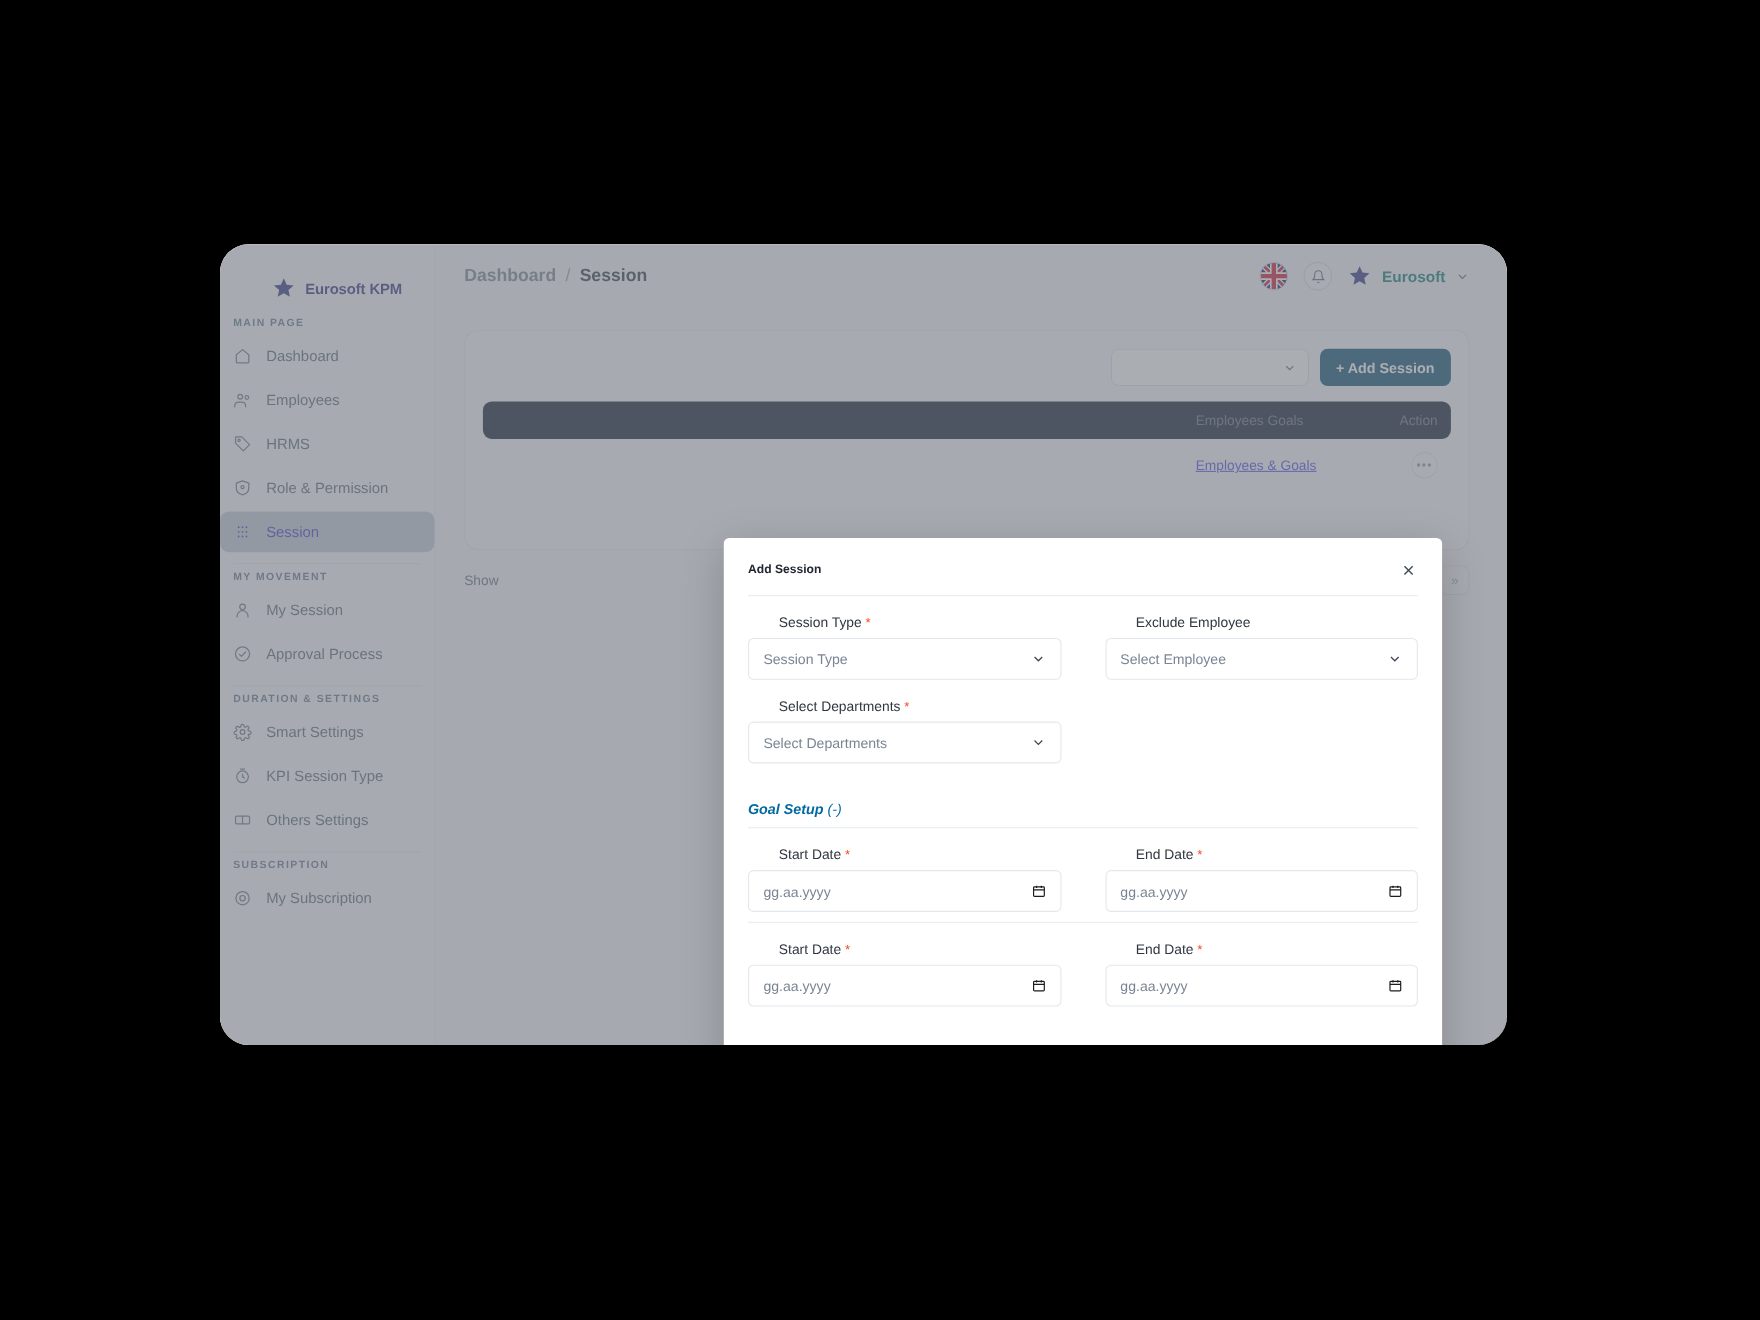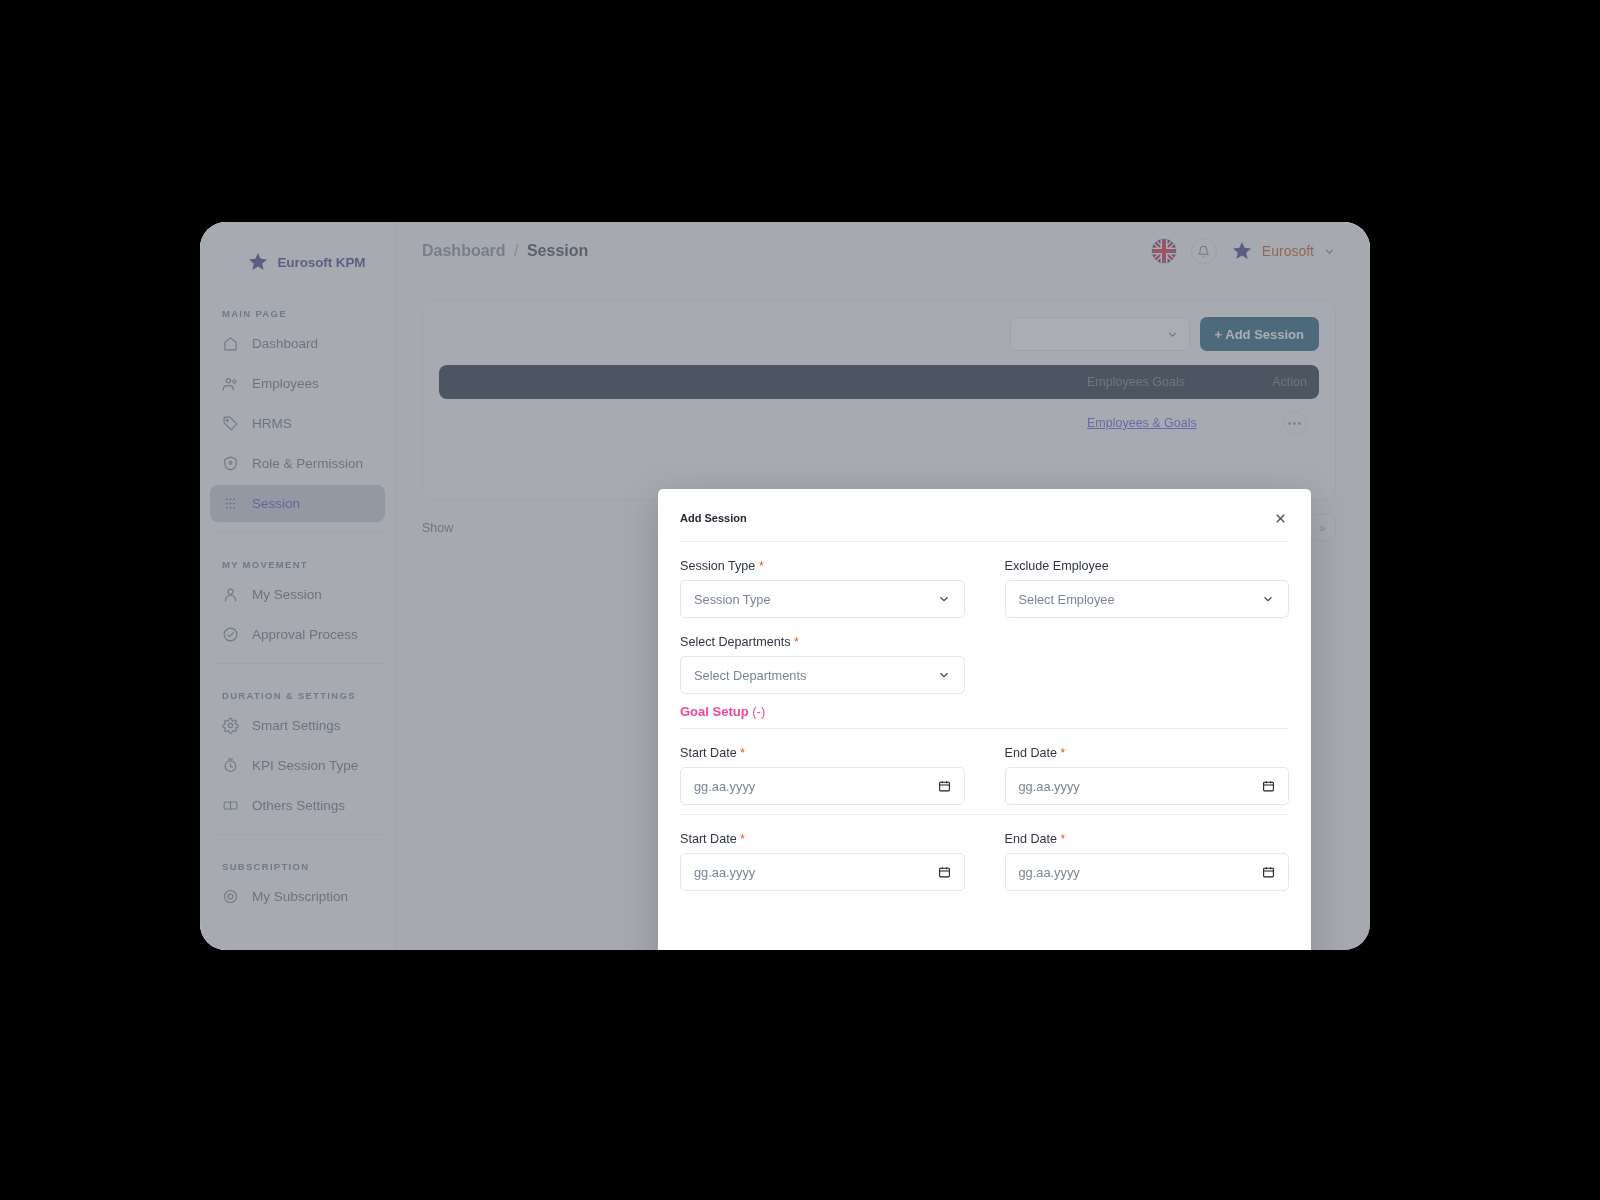--- a/index.html
+++ b/index.html
@@ -39,22 +39,22 @@
   .brand {
     display: flex; align-items: center; gap: 8px;
     padding: 0 0 0 18px; height: 40px; justify-content: center;
   }
   .brand-star { width: 22px; height: 22px; display:block; }
   .brand-text {
     font-size: 13.5px; font-weight: 700; color: #312e81;
     letter-spacing: -0.1px;
   }
   .nav-section {
-    margin-top: 26px;
-    padding: 0 10px;
+    margin-top: 6px;
+    padding: 0 0;
   }
   .section-label {
     font-size: 9.5px; font-weight: 700; letter-spacing: 1.3px;
     color: #64748b; padding: 0 10px 6px 12px; text-transform: uppercase;
   }
   .nav-item {
     display: flex; align-items: center; gap: 13px;
     height: 37px; padding: 0 12px;
     border-radius: 8px;
     color: #5a6472; font-size: 13.5px;
@@ -79,21 +79,21 @@
   .topbar-right { margin-left: auto; display: flex; align-items: center; gap: 14px; }
   .circle-btn {
     width: 26px; height: 26px; border-radius: 50%;
     border: 1px solid #d6dae0; background: #f7f8fa;
     display: flex; align-items: center; justify-content: center;
     cursor: pointer; color:#5a6472;
   }
   .flag-btn { overflow: hidden; border:1px solid #cfd4da; padding:0; }
   .user-chip { display:flex; align-items:center; gap:9px; cursor:pointer; }
   .user-star { width: 22px; height: 22px; display:block; }
-  .user-name { font-size: 14px; font-weight: 400; color: #c2410c; }
+  .user-name { font-size: 14px; font-weight: 700; color: #0f766e; }
   .caret { color:#5a6472; display:block; }
 
   
   #content {
     position: absolute; left: 196px; top: 58px; right: 0; bottom: 0;
     padding: 20px 34px 0 26px;
   }
   .card {
     border: 1px solid #e3e6ea; border-radius: 12px;
     background: #f7f8fa;
@@ -162,37 +162,37 @@
   .modal-title { font-size: 11px; font-weight: 700; color: #222831; }
   .modal-close {
     margin-left: auto; cursor: pointer; color: #3e4957;
     width: 18px; height: 18px; display:flex; align-items:center; justify-content:center;
   }
   .modal-body { padding: 0 22px; flex: 1; }
   .hr { height: 1px; background: #e9ebee; }
   .grid2 { display: grid; grid-template-columns: 1fr 1fr; gap: 0 40px; }
   .field { margin-top: 17px; }
   .f-label {
-    font-size: 12.6px; color: #2f3640; margin-bottom: 7px; display: block;
+    font-size: 12.6px; color: #2f3640; margin-bottom: 7px; display: block; margin-left: 28px;
   }
   .req { color: #ff4d21; font-size: 12px; }
   .ctrl {
     height: 38px; border: 1px solid #e4e7ec; border-radius: 5px;
     background: #fff; display: flex; align-items: center;
     padding: 0 13px; font-size: 12.8px; color: #7a8594;
     cursor: pointer; width: 100%;
   }
   .ctrl .caret { margin-left: auto; color:#3e4957; }
   .ctrl-input { color: #8b94a0; }
   .date-ctrl { justify-content: space-between; }
   .date-ph { color: #7a8594; font-size: 12.8px; }
   .cal-ic { color: #1d1d1f; display:block; }
   .sec-head {
-    margin-top: 10px;
-    font-size: 13px; color: #ec4899;
+    margin-top: 34px;
+    font-size: 13px; color: #0369a1; font-style: italic;
   }
   .sec-head b { font-weight: 700; }
   .sec-head .muted { font-weight: 400; }
   .sec-rule { height: 1px; background: #e9ebee; margin-top: 9px; }
 </style>
 </head>
 <body>
 
 <div id="app-window">
 

